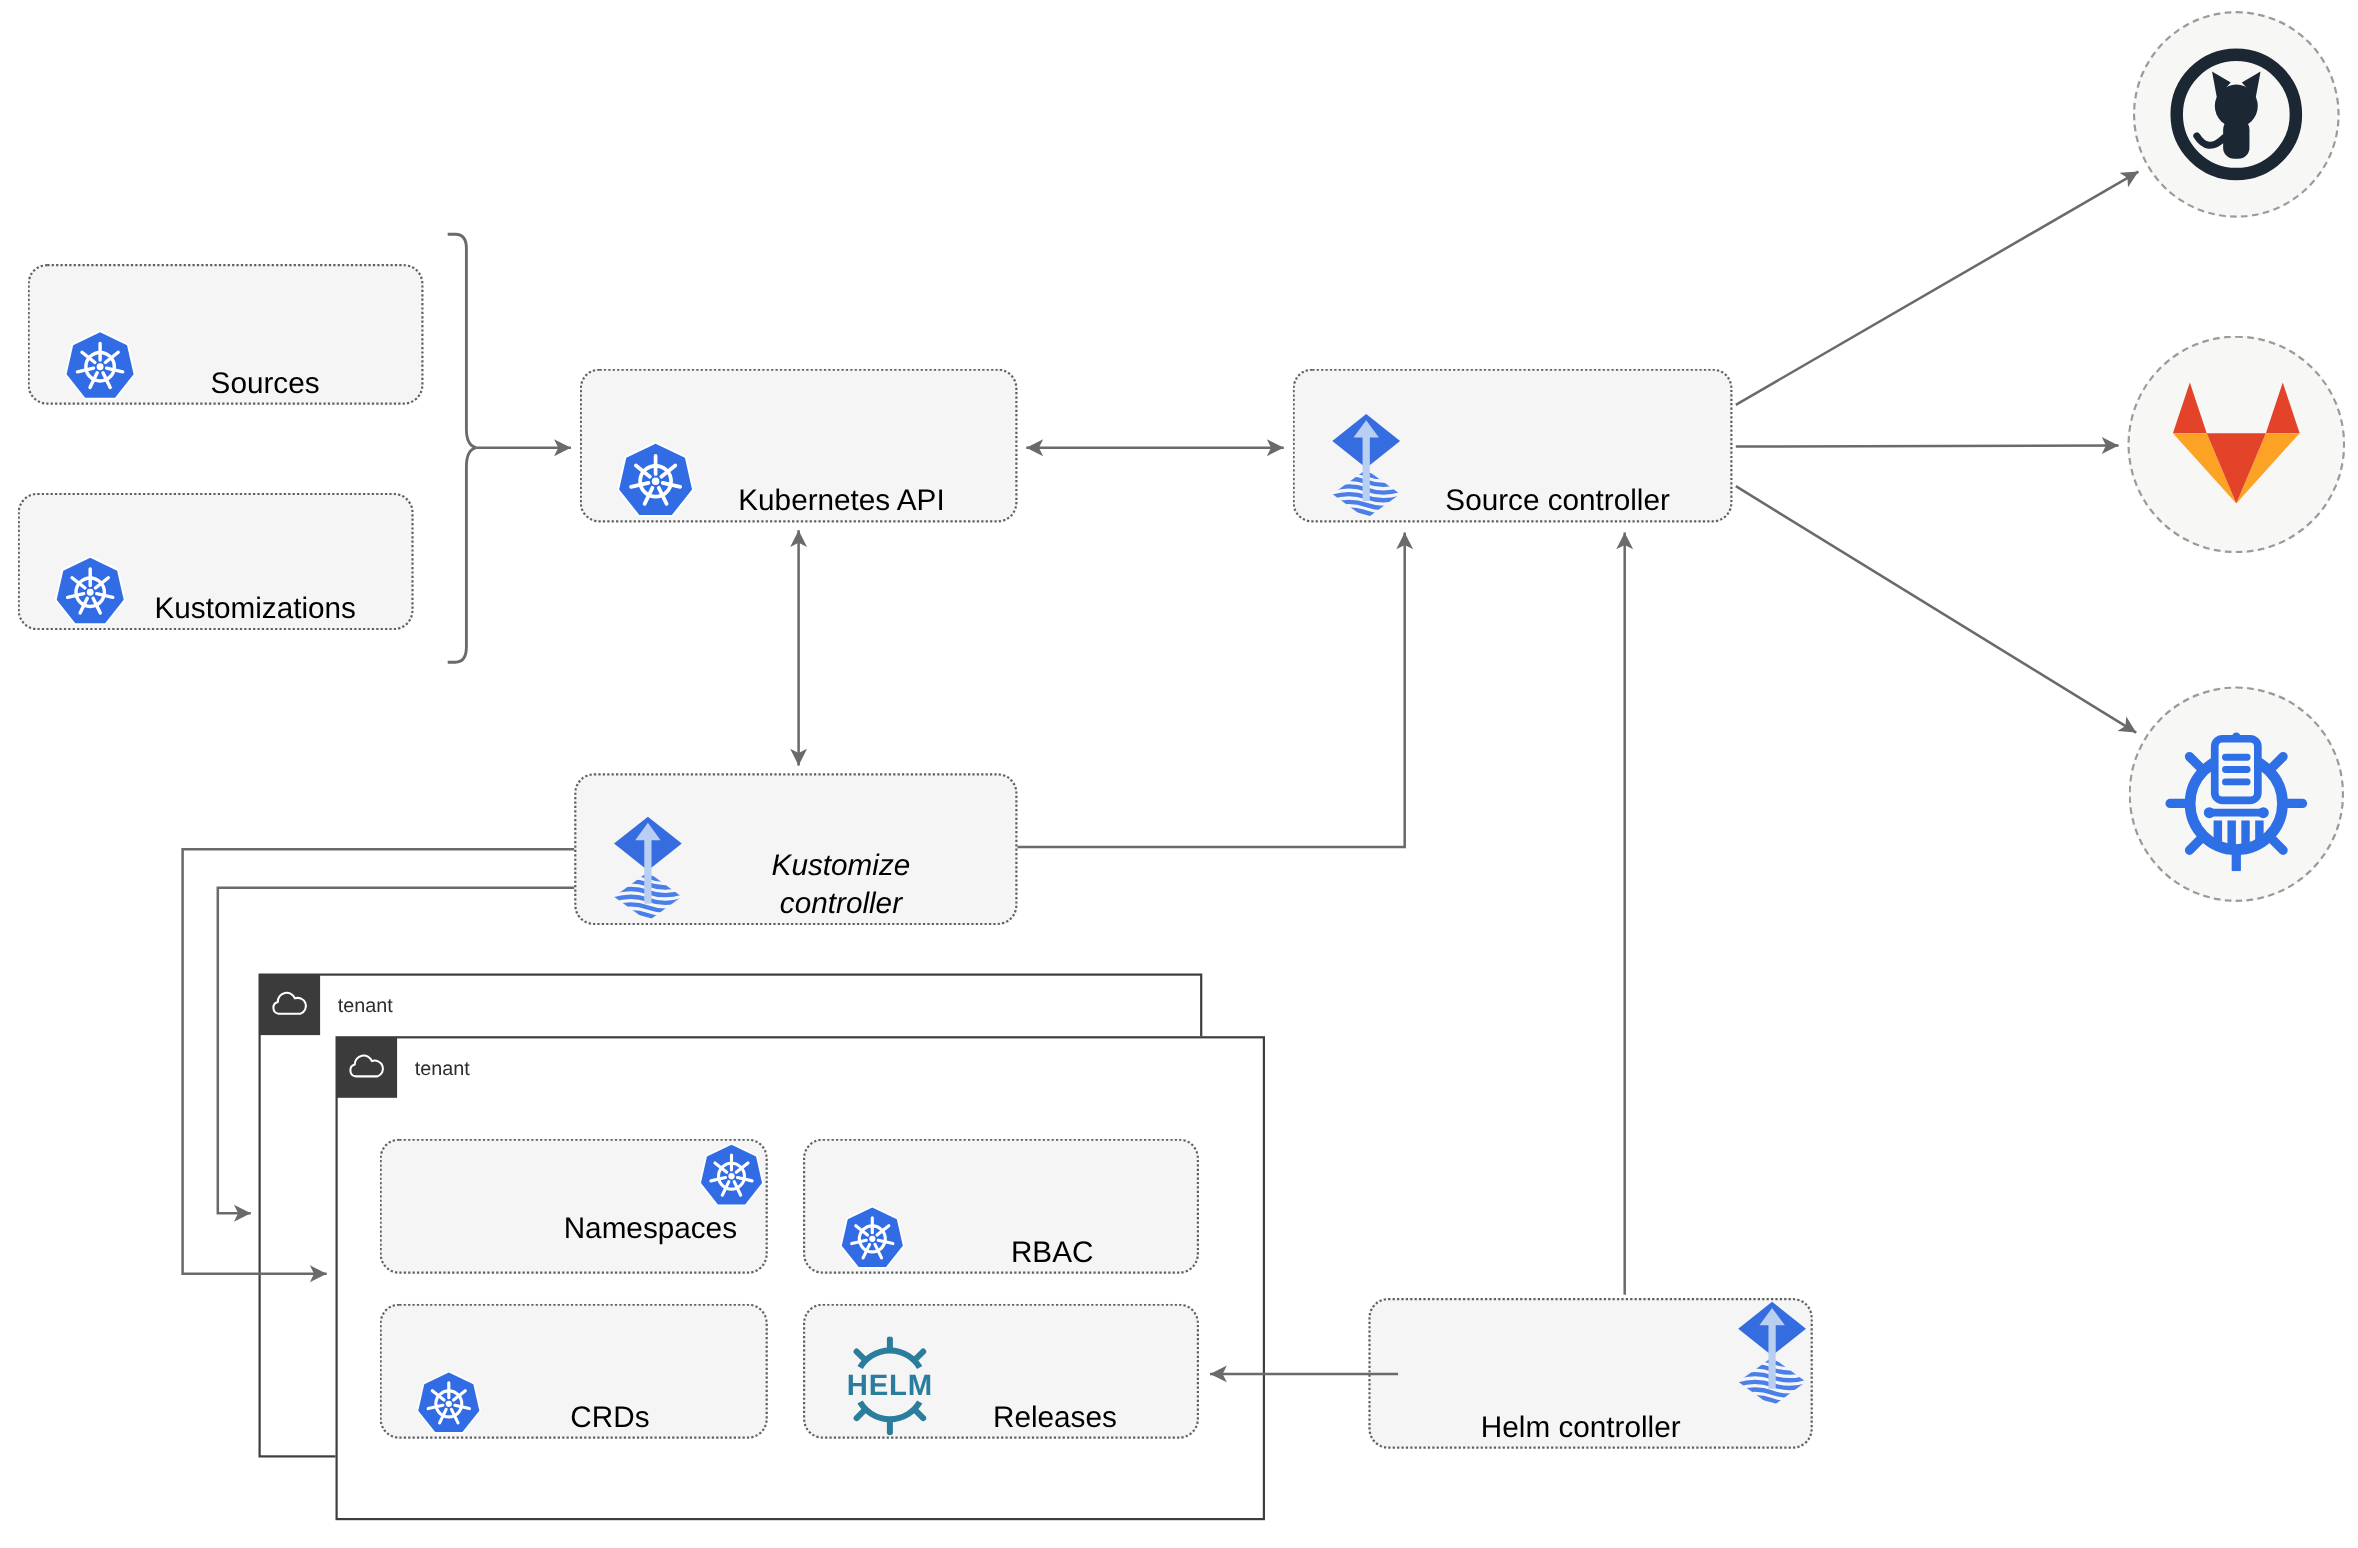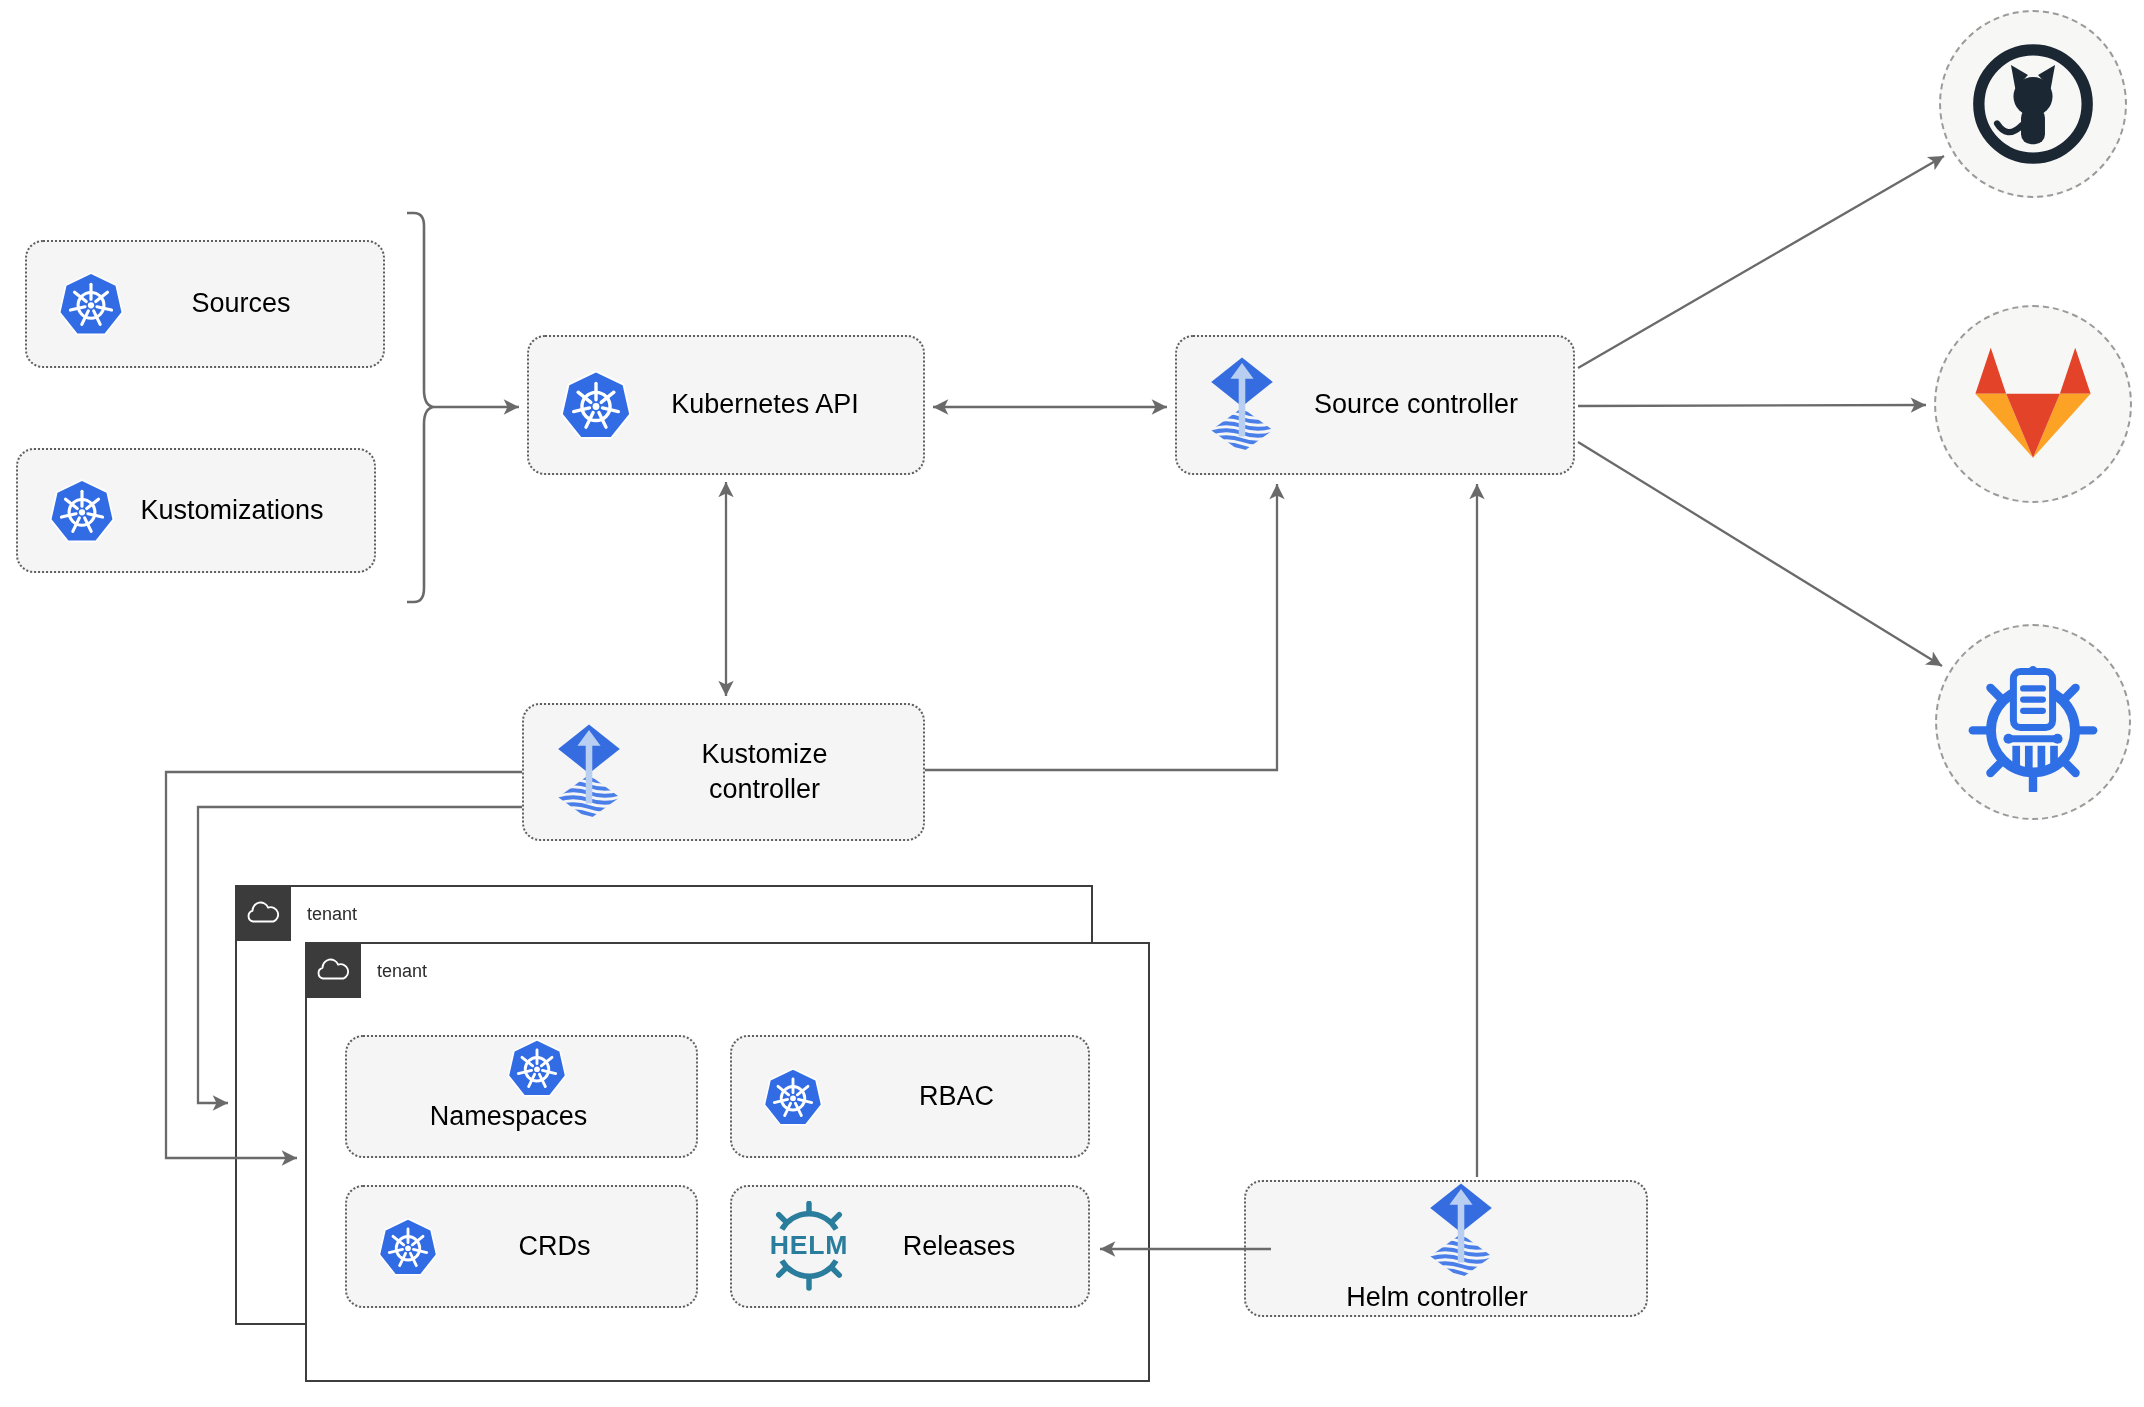--- a/index.html
+++ b/index.html
@@ -3,21 +3,21 @@
 <meta charset="utf-8">
 <style>
   html,body{margin:0;padding:0;background:#ffffff;}
   .canvas{
     position:relative;width:2144px;height:1407px;background:#ffffff;
     font-family:"Liberation Sans",sans-serif;overflow:hidden;
   }
   
   .node{
     position:absolute;background:#F5F5F5;border:2px dotted #5f5f5f;
-    border-radius:18px;display:flex;align-items:center;box-sizing:border-box;z-index:4;
+    border-radius:18px;display:flex;align-items:flex-end;box-sizing:border-box;z-index:4;
   }
   .node .ic{flex:0 0 auto;margin-left:30px;display:block;}
   .node .lbl{
     flex:1;text-align:center;font-size:27px;color:#000;line-height:1.3;
     padding-right:26px;white-space:normal;
   }
   .ctrl .lbl{max-width:230px;margin:0 auto;padding-right:18px;}
   
   .tenant{position:absolute;background:#ffffff;border:2px solid #3d3d3d;box-sizing:border-box;}
   .tenant .tab{
@@ -166,21 +166,21 @@
     <span class="lbl">Kubernetes API</span>
   </div>
 
   <div class="node ctrl" style="left:1175px;top:335px;width:400px;height:140px;">
     <svg class="ic" width="70" height="98">
         <use href="#icon-flux"></use>
       </svg>
     <span class="lbl">Source controller</span>
   </div>
 
-  <div class="node ctrl" style="left:522px;top:703px;width:403px;height:138px;">
+  <div class="node ctrl" style="left:522px;top:703px;width:403px;height:138px;font-style:italic;">
     <svg class="ic" width="70" height="98">
         <use href="#icon-flux"></use>
       </svg>
     <span class="lbl">Kustomize controller</span>
   </div>
 
   <div class="node ctrl" style="left:1244px;top:1180px;width:404px;height:137px;flex-direction:column;">
     <svg class="ic" width="70" height="98">
         <use href="#icon-flux"></use>
       </svg>

